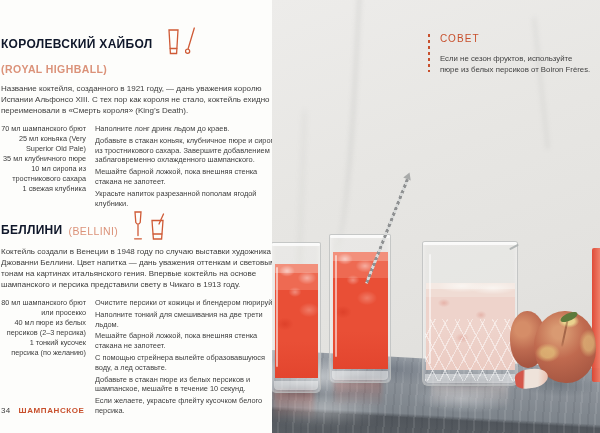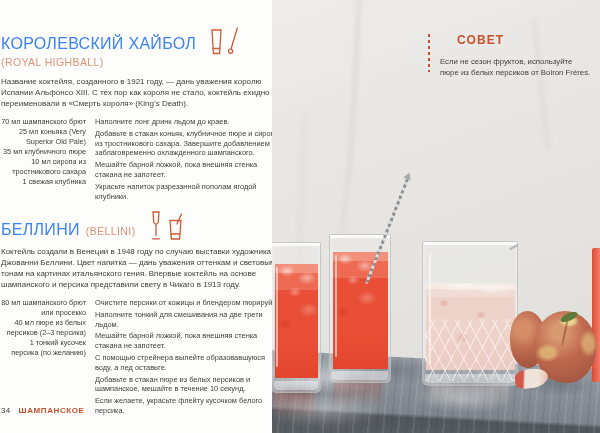--- a/index.html
+++ b/index.html
@@ -2,23 +2,23 @@
 <html><head>
 <meta charset="utf-8">
 <style>
   html,body{margin:0;padding:0;background:#888;}
   .page{position:relative;width:600px;height:433px;background:#fdfdfb;overflow:hidden;
         font-family:"Liberation Sans",sans-serif;color:#3d3d3d;}
 
   
   .section{position:absolute;left:1px;width:282px;}
   .title-row{display:flex;align-items:flex-end;}
-  .title{font-size:16px;font-weight:400;letter-spacing:.3px;color:#3b82f6;line-height:18px;white-space:nowrap;}
+  .title{font-size:12px;font-weight:700;letter-spacing:.3px;color:#0f172a;line-height:18px;white-space:nowrap;}
   .subtitle-inline{font-size:10.5px;color:#db9279;letter-spacing:.4px;margin-left:6px;line-height:15px;white-space:nowrap;}
-  .subtitle{font-size:10.5px;color:#db9279;letter-spacing:.4px;margin-top:3px;}
+  .subtitle{font-size:10.5px;color:#db9279;letter-spacing:.4px;margin-top:10px;font-weight:bold;}
   .title-icons{display:flex;align-items:flex-end;margin-left:9px;position:relative;top:2px;}
   .title-icons svg{display:block;margin-left:5px;}
   .intro{margin-top:8px;font-size:8px;line-height:11px;width:276px;}
   .cols{margin-top:8px;display:flex;}
   .ing{width:85px;text-align:right;font-size:7.3px;line-height:10px;flex:none;}
   .ing div{margin:0;}
   .method{margin-left:9px;width:188px;font-size:7.4px;line-height:9.8px;flex:none;}
   .method div{margin-bottom:2px;}
   .footer{position:absolute;left:1px;top:406px;font-size:8px;display:flex;align-items:baseline;}
   .footer .pagenum{color:#3d3d3d;letter-spacing:.3px;}
@@ -99,21 +99,21 @@
       border-radius:45% 55% 60% 40%;
       background:linear-gradient(100deg,#d4574a 0 26%,#efe3da 32% 68%,#e8b9a8 100%);}
   .edge-glass{position:absolute;left:320px;top:248px;width:8px;height:134px;opacity:.95;
       border-radius:2px 0 0 2px;background:linear-gradient(90deg,#df4430,#ef7a63);}
 
   
   .tip{position:absolute;left:428px;top:33px;width:168px;display:flex;}
   .tip-rule{width:2px;height:38px;flex:none;margin-top:1px;
             background:repeating-linear-gradient(180deg,#c8502d 0 3px,rgba(0,0,0,0) 3px 6px);}
   .tip-body{margin-left:10px;}
-  .tip-label{font-size:12px;font-weight:700;letter-spacing:1.1px;color:#c8502d;margin-left:17px;}
+  .tip-label{font-size:10px;font-weight:400;letter-spacing:1.1px;color:#c8502d;}
   .tip-text{margin-top:10px;font-size:7.8px;line-height:10.5px;color:#3f3f3f;width:152px;}
 
   svg.gicon{stroke:#cf5a36;fill:none;stroke-width:1.3;stroke-linecap:round;}
 </style>
 </head>
 <body>
 
 <div class="page">
 
   <div class="section" style="top:25px;">

